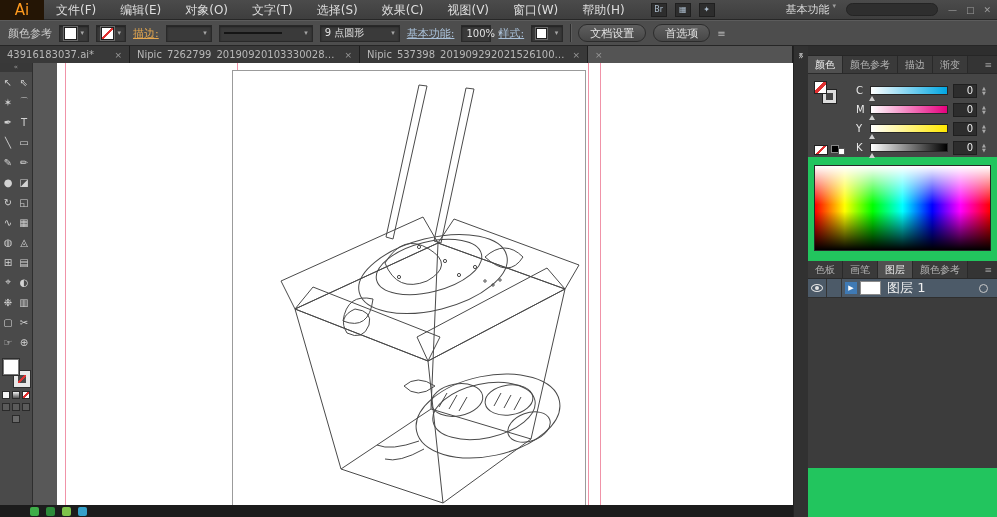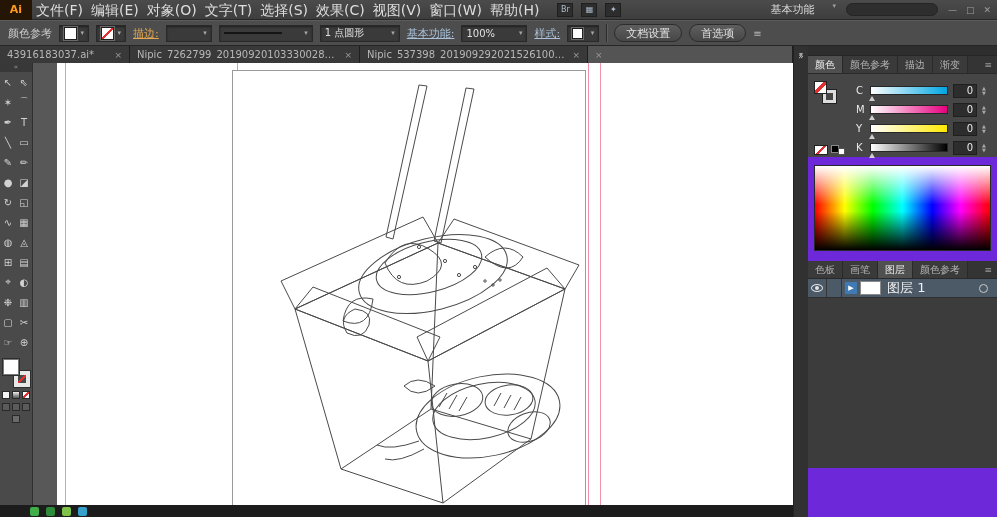--- a/index.html
+++ b/index.html
@@ -5,29 +5,29 @@
   *{margin:0;padding:0;box-sizing:border-box}
   html,body{background:#1a1a1a}
   #app{position:relative;width:997px;height:517px;background:#3c3c3c;overflow:hidden;
        font-family:"DejaVu Sans","Liberation Sans",sans-serif;font-size:11px;color:#d6d6d6;
        -webkit-user-select:none;user-select:none}
 
   
   #menubar{position:absolute;left:0;top:0;width:997px;height:20px;
            background:linear-gradient(#4b4b4b,#3e3e3e);border-bottom:1px solid #272727;
            display:flex;align-items:center;z-index:30}
-  #logo{width:32px;height:20px;background:#241505;color:#ff9a1e;font-weight:bold;font-size:11px;
+  #logo{width:44px;height:20px;background:#241505;color:#ff9a1e;font-weight:normal;font-size:15px;
         display:flex;align-items:center;justify-content:center}
   #menus{display:flex;align-items:center}
-  .menu-item{padding:0 4px;line-height:20px;font-size:14px;color:#dedede;white-space:nowrap;cursor:default}
+  .menu-item{padding:0 12px;line-height:20px;font-size:12px;color:#dedede;white-space:nowrap;cursor:default}
   #menubar-icons{display:flex;align-items:center;gap:8px;margin-left:14px}
   .mb-icon{min-width:16px;height:14px;background:#2d2d2d;border:1px solid #1f1f1f;color:#aebfcf;
            font-size:8px;display:flex;align-items:center;justify-content:center;padding:0 2px}
   #menubar-right{margin-left:auto;display:flex;align-items:center;gap:10px;padding-right:6px}
-  #workspace{display:flex;align-items:flex-start;gap:18px;font-size:11px;color:#d8d8d8}
+  #workspace{display:flex;align-items:flex-start;gap:3px;font-size:11px;color:#d8d8d8}
   #workspace .arrow{font-size:7px;color:#9f9f9f}
   #cs-live-search{width:92px;height:13px;background:#2e2e2e;border:1px solid #242424;border-radius:7px}
   #window-controls{display:flex;align-items:center;gap:9px}
   .win-ctl{color:#9c9c9c;font-size:9px;line-height:20px}
 
   
   #controlbar{position:absolute;left:0;top:20px;width:997px;height:26px;background:#4d4d4d;
               border-top:1px solid #5c5c5c;border-bottom:1px solid #262626;
               display:flex;align-items:center;gap:7px;padding:0 8px;z-index:29}
   .ctl-label{font-size:11px;color:#c9c9c9;white-space:nowrap}
@@ -81,21 +81,21 @@
   #artboard{position:absolute;left:175px;top:7px;width:354px;height:437px;background:#fff;border:1px solid #9b9b9b}
   .guide{position:absolute;top:0;bottom:0;width:1px}
   #artwork{position:absolute;left:0;top:0;width:354px;height:437px}
 
   
   #dockbar{position:absolute;left:793px;top:46px;width:15px;height:471px;background:#313131;
            border-left:1px solid #222;z-index:20}
   #dock-collapse{color:#c9c9c9;font-size:9px;text-align:center;padding-top:5px}
 
   
-  #rightdock{position:absolute;left:808px;top:46px;width:189px;height:471px;background:#6d28d9;z-index:21}
+  #rightdock{position:absolute;left:808px;top:46px;width:189px;height:471px;background:#22c55e;z-index:21}
   #rightdock-header{height:10px;background:#2e2e2e;border-bottom:1px solid #262626}
   .panel-tabs{height:18px;background:#343434;display:flex;align-items:stretch;border-bottom:1px solid #2a2a2a}
   .ptab{padding:0 7px;font-size:10px;color:#b2b2b2;background:#3a3a3a;border-right:1px solid #292929;
         display:flex;align-items:center;white-space:nowrap}
   .ptab.active{background:#505050;color:#eeeeee}
   .ptab-menu{margin-left:auto;display:flex;align-items:center;padding:0 5px;color:#9a9a9a;font-size:9px}
 
   .color-body{display:flex;padding:7px 6px 0 6px;background:#464646}
   #fs-left{width:36px;display:flex;flex-direction:column;justify-content:space-between}
   #fs-mini{position:relative;width:22px;height:22px}
@@ -189,25 +189,25 @@
     </div>
     <span class="link orange">描边:</span>
     <div class="combo" style="width:46px">
       <span class="arrow">▾</span>
     </div>
     <div class="combo" style="width:94px">
       <span class="brush-line"></span>
       <span class="arrow">▾</span>
     </div>
     <div class="combo" style="width:80px">
-      <span>1 点圆形</span>
+      <span>9 点圆形</span>
       <span class="arrow">▾</span>
     </div>
     <span class="link blue">基本功能:</span>
-    <div class="combo" style="width:66px">
+    <div class="combo" style="width:30px">
       <span>100%</span>
       <span class="arrow">▾</span>
     </div>
     <span class="link blue">样式:</span>
     <div class="combo" style="width:32px">
       <span class="chip" style="width:11px;height:11px"></span>
       <span class="arrow">▾</span>
     </div>
     <div class="vsep"></div>
     <div class="btn">文档设置</div>

